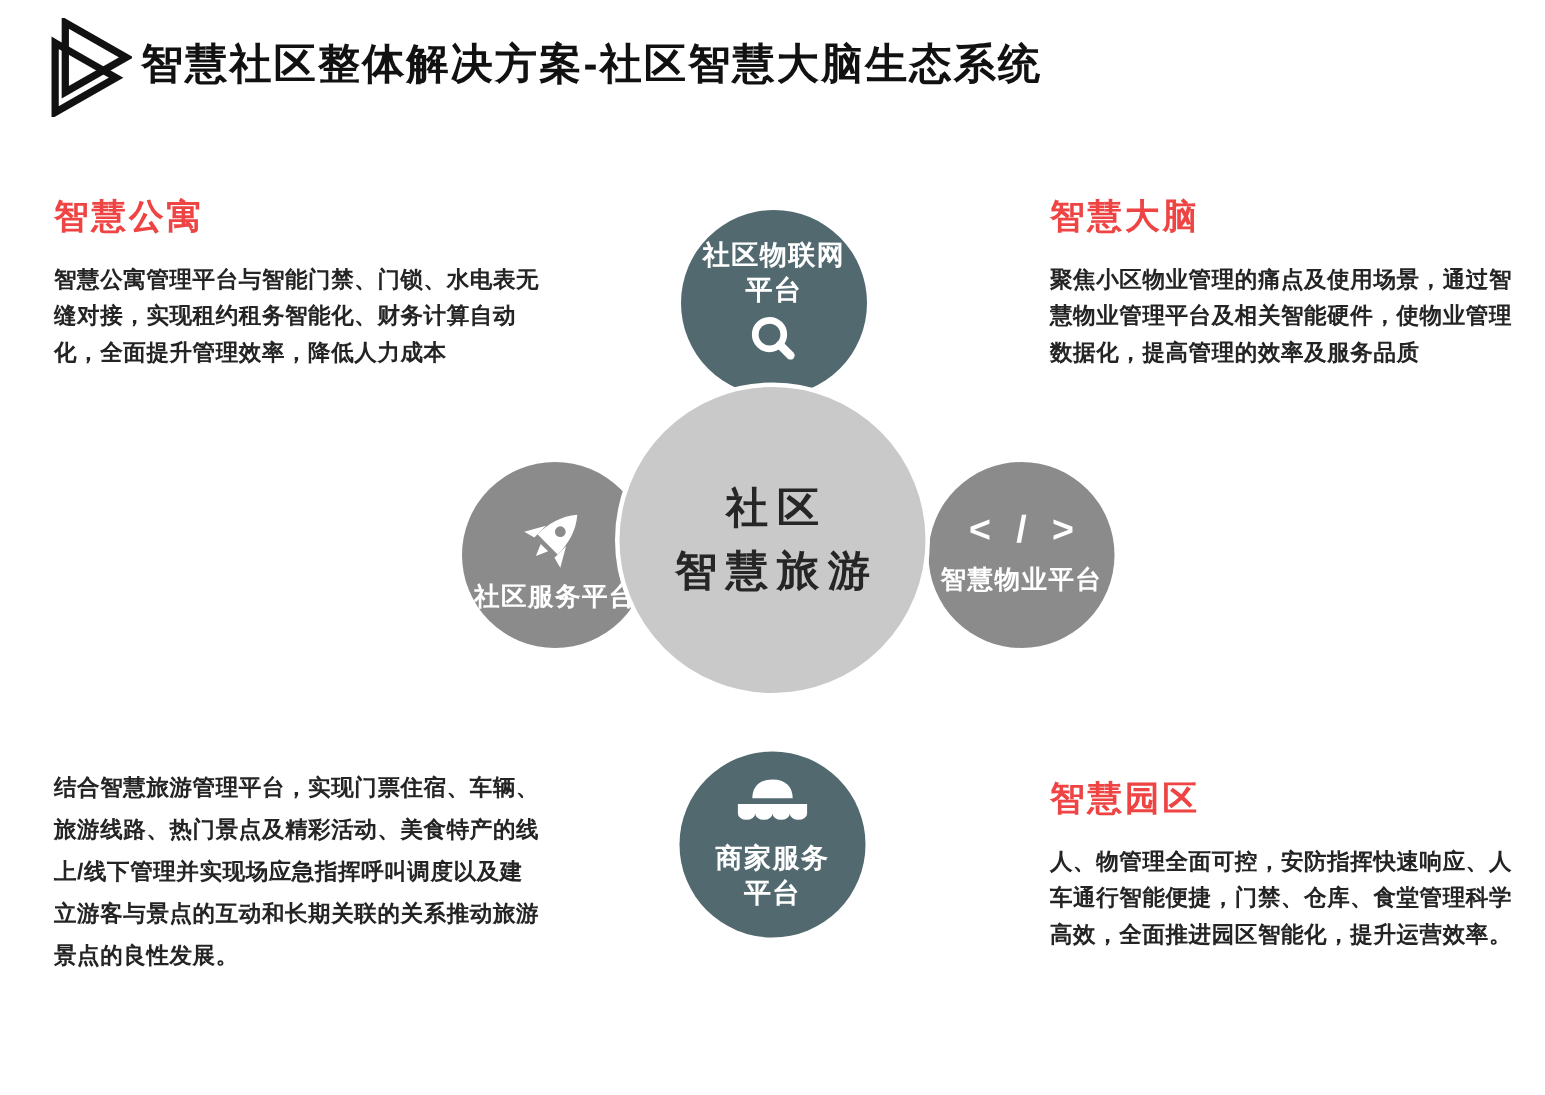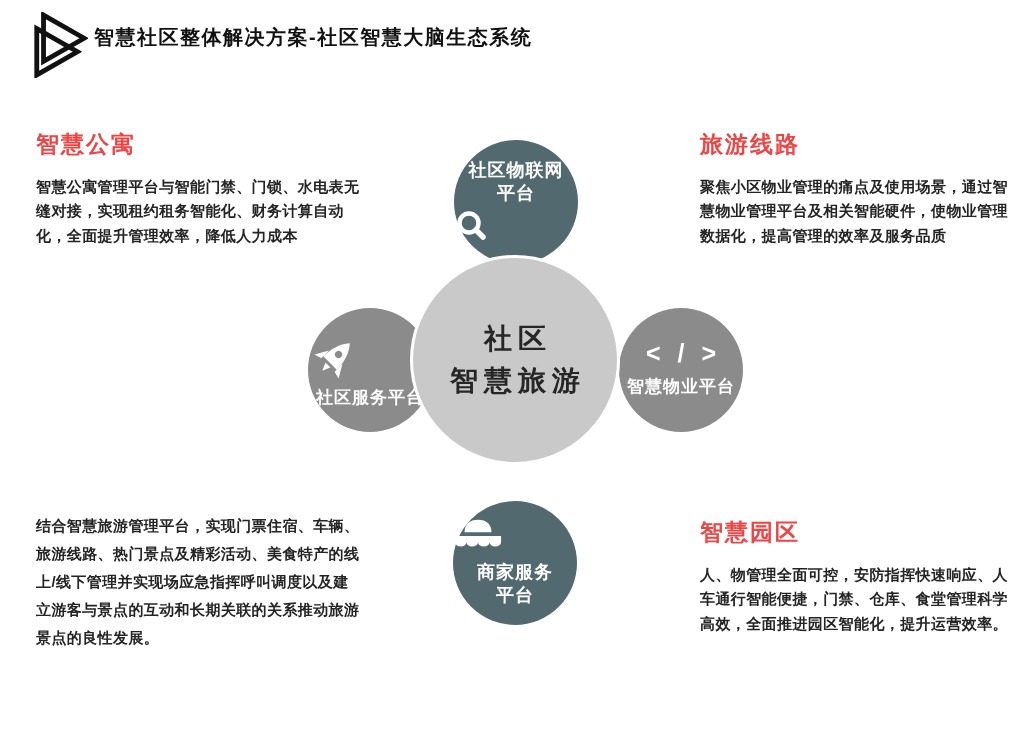--- a/index.html
+++ b/index.html
@@ -4,36 +4,36 @@
 <style>
   html,body { margin:0; padding:0; background:#fff; }
   .slide {
     position:relative; width:1030px; height:730px; background:#ffffff;
     font-family:"Liberation Sans","DejaVu Sans",sans-serif; overflow:hidden;
   }
   
   .logo { position:absolute; left:30px; top:12px; }
   .page-title {
     position:absolute; left:94px; top:24px; margin:0;
-    font-size:20px; font-weight:bold; color:#111; letter-spacing:1.5px;
+    font-size:28px; font-weight:bold; color:#111; letter-spacing:1.5px;
   }
   
   .block { position:absolute; }
   .block h2 { margin:0 0 15px 0; font-size:23px; font-weight:bold; color:#ef4444; letter-spacing:2px; }
   .block p { margin:0; font-size:15px; font-weight:600; color:#242424; line-height:1.62; letter-spacing:0.4px; }
   .block-tl { left:36px; top:129px; width:324px; }
   .block-tr { left:700px; top:129px; width:316px; }
   .block-bl { left:36px; top:512px; width:326px; }
   .block-bl h2 { margin-bottom:10px; }
   .block-bl p { line-height:1.86; }
   .block-br { left:700px; top:517px; width:322px; }
   
   .circle {
     position:absolute; border-radius:50%;
-    display:flex; flex-direction:column; justify-content:center;
+    display:flex; flex-direction:column; align-items:center; justify-content:center;
     text-align:center;
   }
   .center-circle {
     left:410px; top:255px; width:204px; height:204px;
     background:#c9c9c9; border:3px solid #ffffff; z-index:2;
   }
   .center-line { font-size:28px; font-weight:800; color:#262626; letter-spacing:6px; text-indent:6px; line-height:1.5; }
   .node { width:124px; height:124px; z-index:1; color:#fff; }
   .node-top    { left:454px; top:140px; background:#51696f; }
   .node-bottom { left:453px; top:501px; background:#51696f; }
@@ -57,21 +57,21 @@
     <polygon points="7,17 49,41 7,65" fill="none" stroke="#111" stroke-width="5"></polygon>
   </svg>
   <h1 class="page-title">智慧社区整体解决方案-社区智慧大脑生态系统</h1>
 
   <section class="block block-tl">
     <h2>智慧公寓</h2>
     <p>智慧公寓管理平台与智能门禁、门锁、水电表无缝对接，实现租约租务智能化、财务计算自动化，全面提升管理效率，降低人力成本</p>
   </section>
 
   <section class="block block-tr">
-    <h2>旅游线路</h2>
+    <h2>智慧大脑</h2>
     <p>聚焦小区物业管理的痛点及使用场景，通过智慧物业管理平台及相关智能硬件，使物业管理数据化，提高管理的效率及服务品质</p>
   </section>
 
   <section class="block block-bl">
     <p>结合智慧旅游管理平台，实现门票住宿、车辆、旅游线路、热门景点及精彩活动、美食特产的线上/线下管理并实现场应急指挥呼叫调度以及建立游客与景点的互动和长期关联的关系推动旅游景点的良性发展。</p>
   </section>
 
   <section class="block block-br">
     <h2>智慧园区</h2>
     <p>人、物管理全面可控，安防指挥快速响应、人车通行智能便捷，门禁、仓库、食堂管理科学高效，全面推进园区智能化，提升运营效率。</p>

